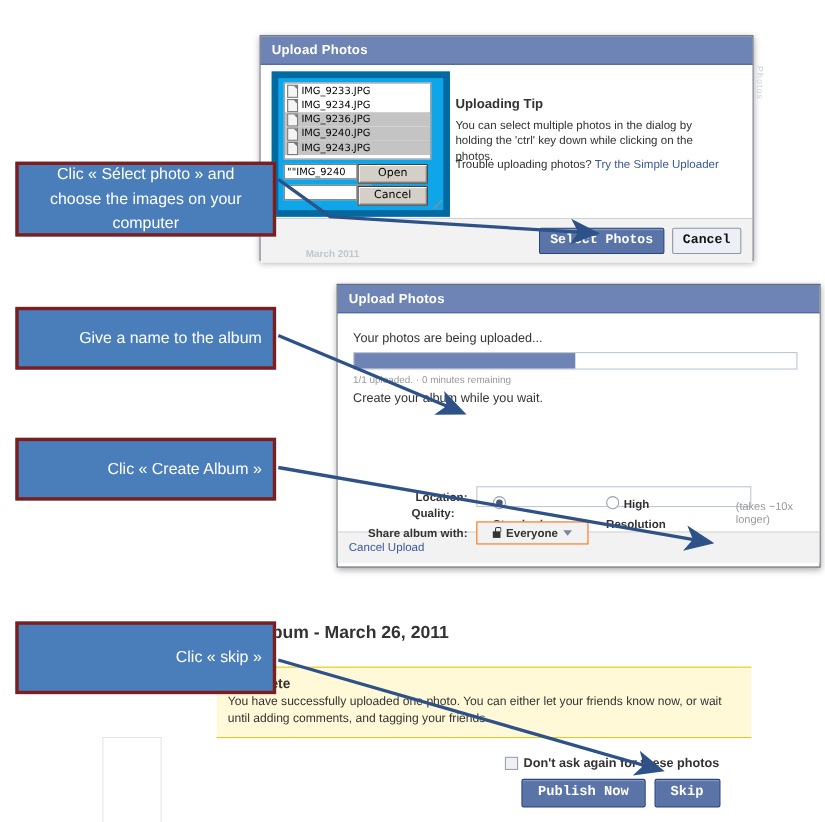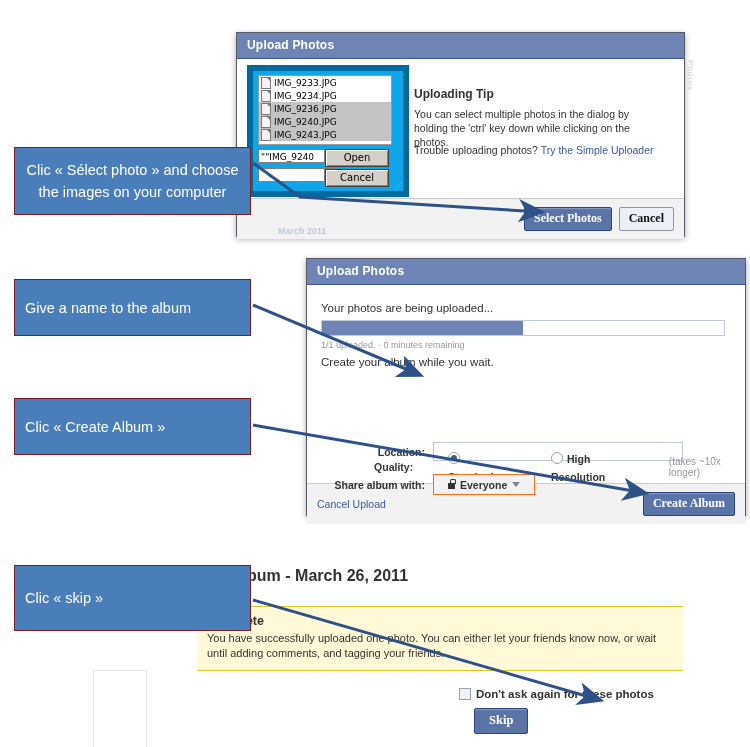--- a/index.html
+++ b/index.html
@@ -32,21 +32,21 @@
   .fb-footer{
     background:#f2f2f2;
     border-top:1px solid #cccccc;
     padding:8px 10px;
     display:flex;
     align-items:center;
   }
 
   
   .btn{
-    font-family:Liberation Serif, serif;
+    font-family:Liberation Mono, monospace;
     font-size:12px;
     font-weight:bold;
     padding:3px 9px 4px;
     border-radius:2px;
     line-height:15px;
     display:inline-block;
     cursor:pointer;
   }
   .btn-primary{
     background:#5b74a8;
@@ -217,23 +217,23 @@
   }
   .ghost-vstrip{
     position:absolute;color:#c9cfdb;font-size:8px;
     writing-mode:vertical-rl;letter-spacing:1px;
   }
 
   
   .callout{
     position:absolute;
     background:#4a7ebb;
-    border:1px solid #7f1d1d;
+    border:3px solid #7f1d1d;
     color:#ffffff;
-    display:flex;align-items:center;justify-content:flex-start;
+    display:flex;align-items:center;justify-content:flex-end;
     text-align:center;
     font-size:14.5px;
     line-height:22px;
     padding:6px 10px;
     box-sizing:border-box;
   }
   svg.arrows{position:absolute;left:0;top:0;width:750px;height:747px;pointer-events:none;}
 </style>
 </head>
 <body>
@@ -336,39 +336,39 @@
       <span class="select-box">
         <span class="lock"></span>
         <span>Everyone</span>
         <span class="caret"></span>
       </span>
     </div>
   </div>
 
   <div class="fb-footer" style="justify-content:space-between;">
     <span class="cancel-upload">Cancel Upload</span>
-    <span class="btn btn-primary">Create Album</span>
   </div>
 </div>
 
 <div class="page-title">Edit Album - March 26, 2011</div>
 
 <div class="notice">
   <div class="notice-title">Complete</div>
   <div class="notice-text">You have successfully uploaded one photo. You can either let your friends know now, or wait until adding comments, and tagging your friends.</div>
 </div>
 
 <div class="ghost-box" style="left:93px;top:670px;width:52px;height:77px;"></div>
 
 <div class="checkrow">
   <span class="cbox"></span>
   <span class="cblabel">Don't ask again for these photos</span>
 </div>
 
 <div class="btnrow">
+  <span class="btn btn-primary big-btn">Publish Now</span>
   <span class="btn btn-primary big-btn">Skip</span>
 </div>
 
 <div class="callout" style="left:14px;top:147px;width:237px;height:68px;">
   <span>Clic « Sélect photo » and choose the images on your computer</span>
 </div>
 
 <div class="callout" style="left:14px;top:279px;width:237px;height:57px;">
   <span>Give a name to the album</span>
 </div>

